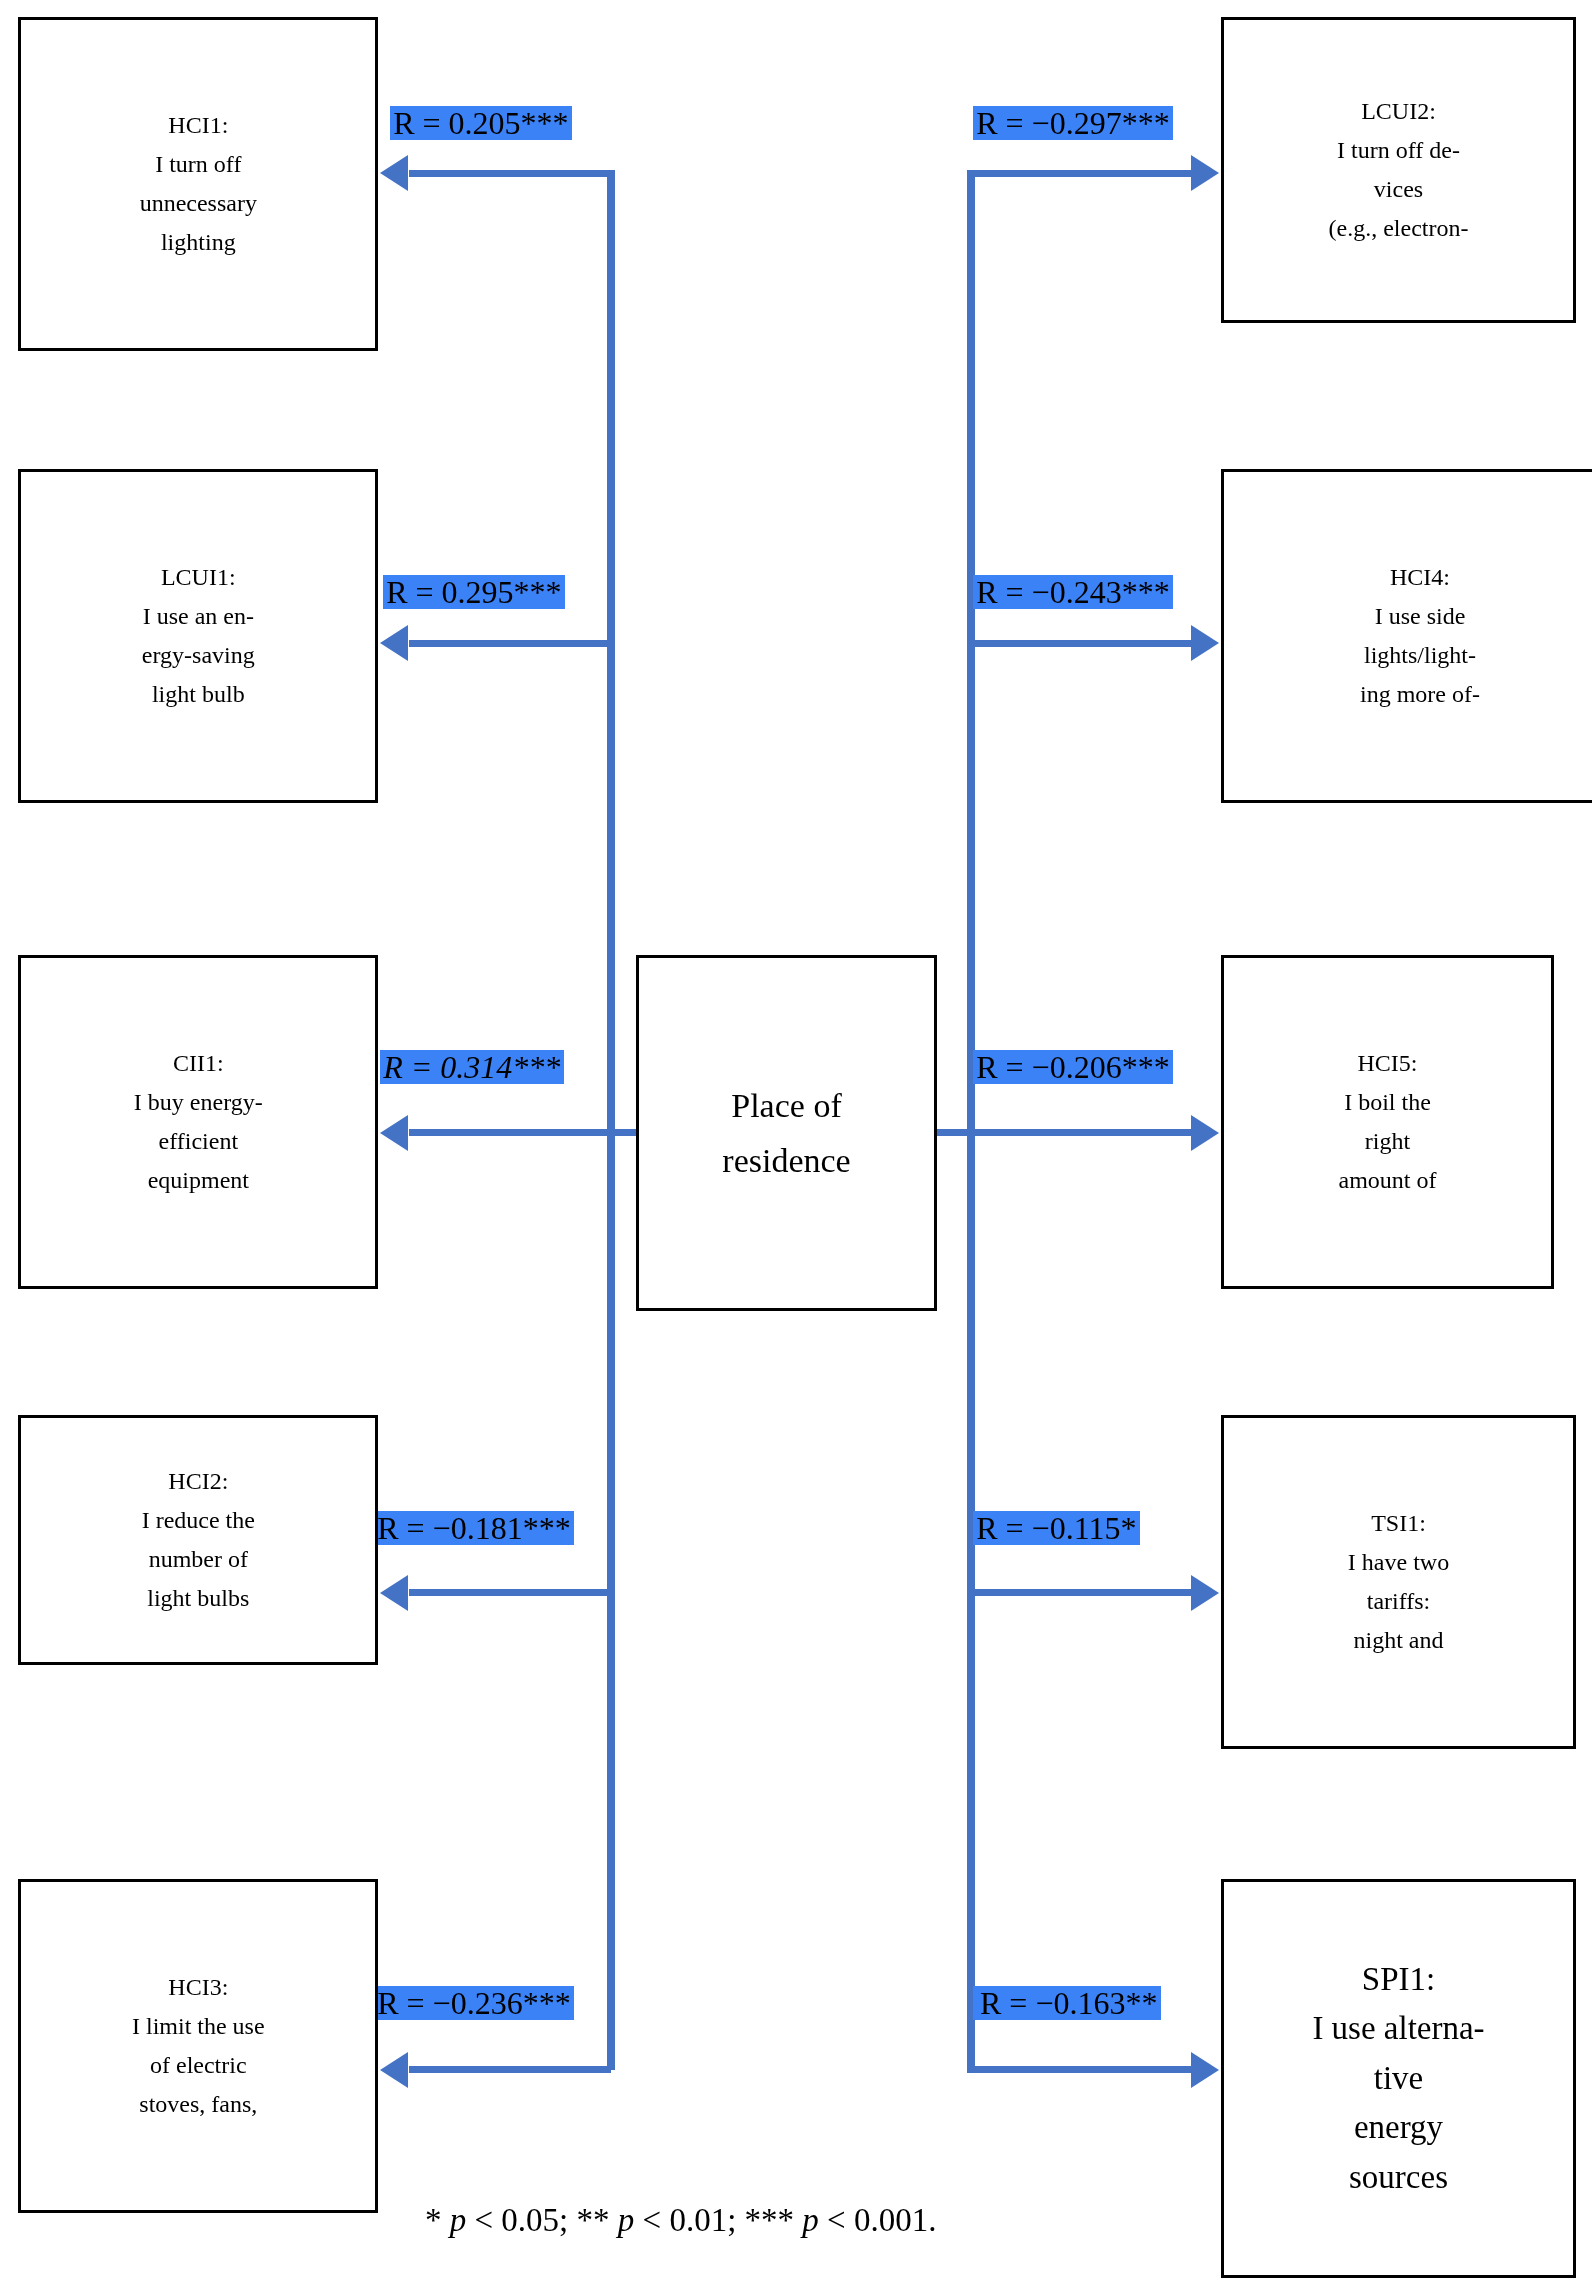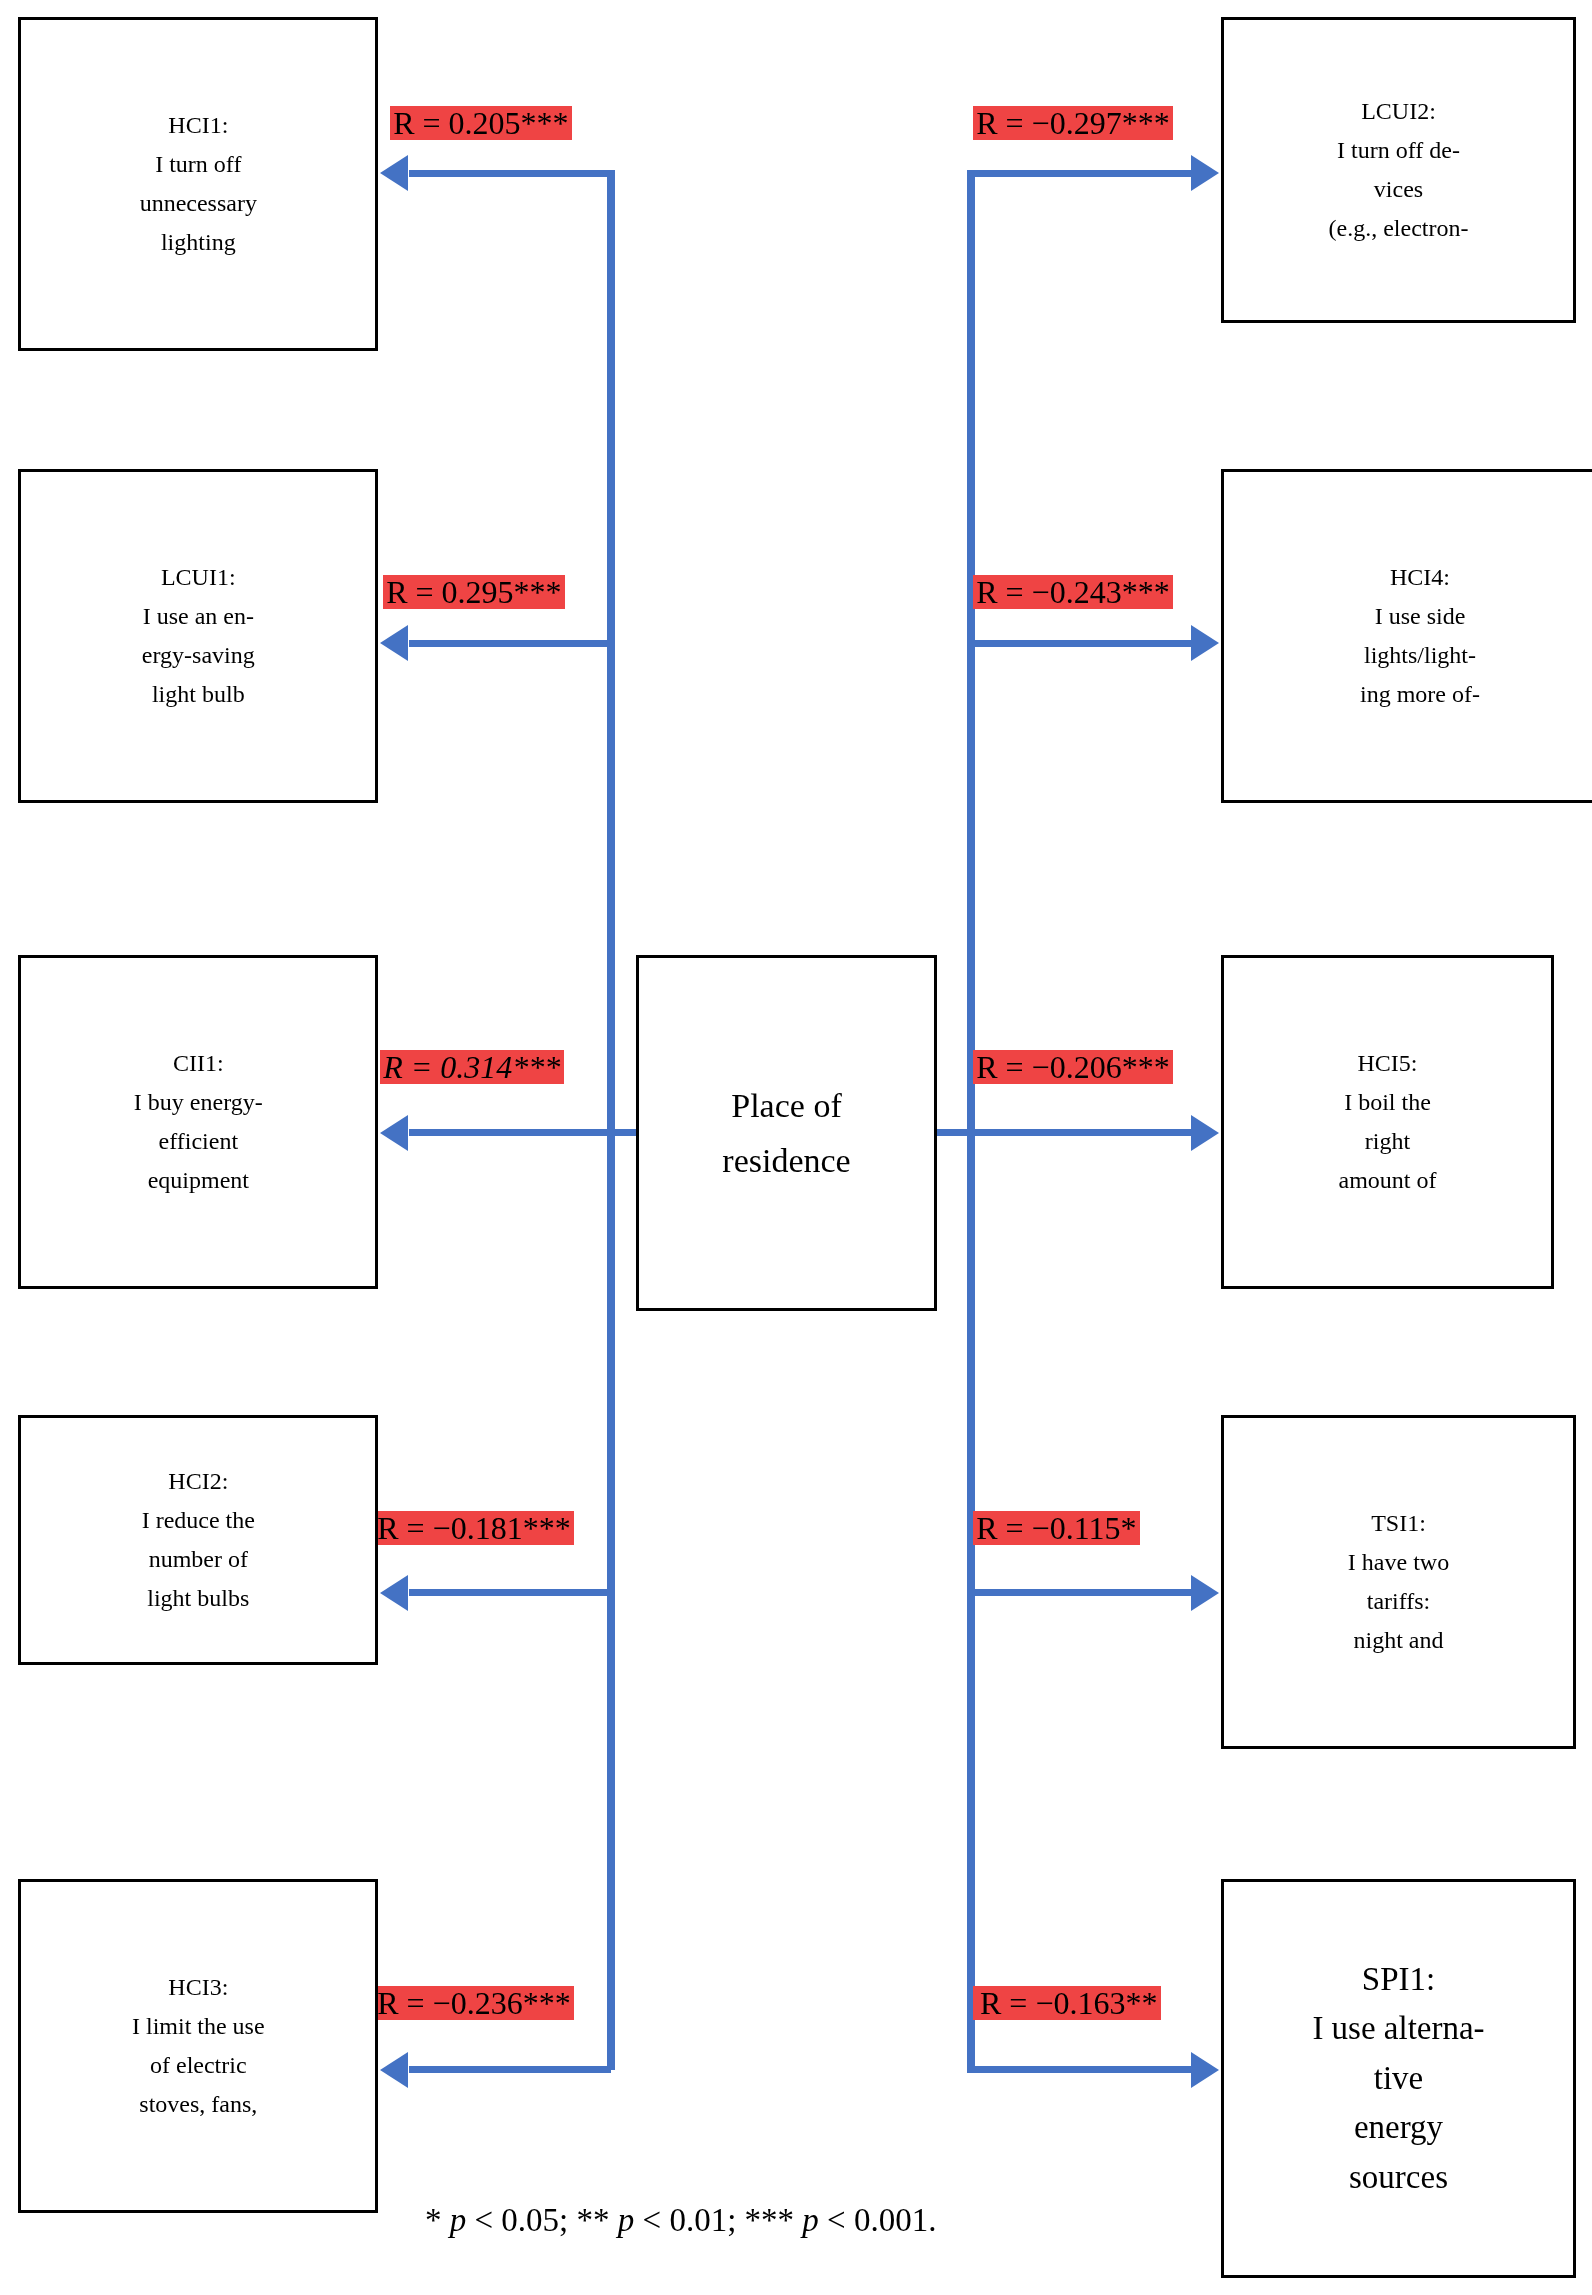--- a/index.html
+++ b/index.html
@@ -75,21 +75,21 @@
     border-bottom:18.3px solid transparent;
     border-left:28px solid #4472C4;
   }
 
   
   .edge-label{
     position:absolute;
     font-size:32px;
     line-height:1;
     white-space:nowrap;
-    background:#ef4444;
+    background:#3b82f6;
     padding:1.1px 3.2px;
     z-index:4;
   }
 
   
   .footnote{
     position:absolute;
     font-size:33px;
     white-space:nowrap;
     z-index:6;

